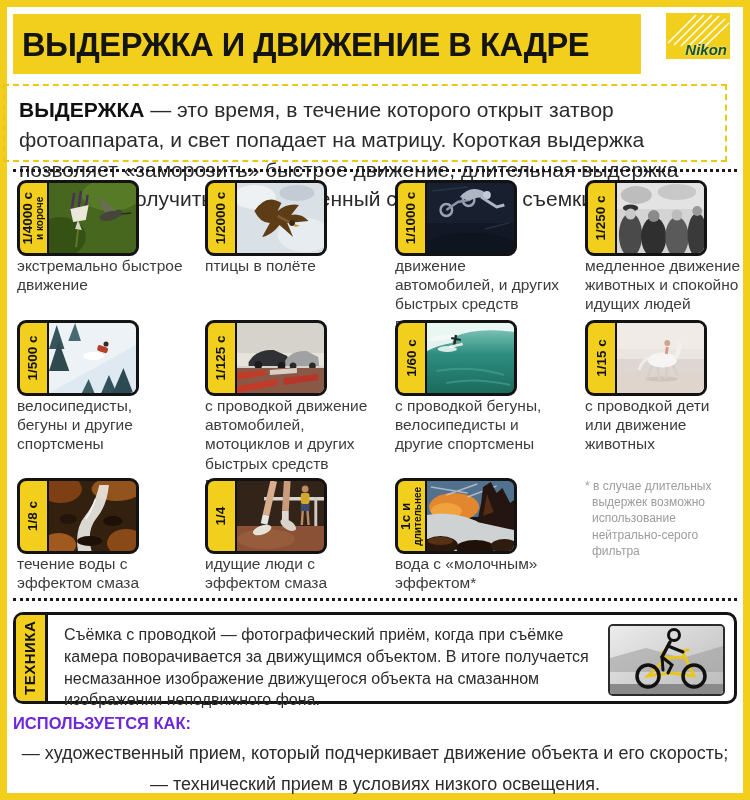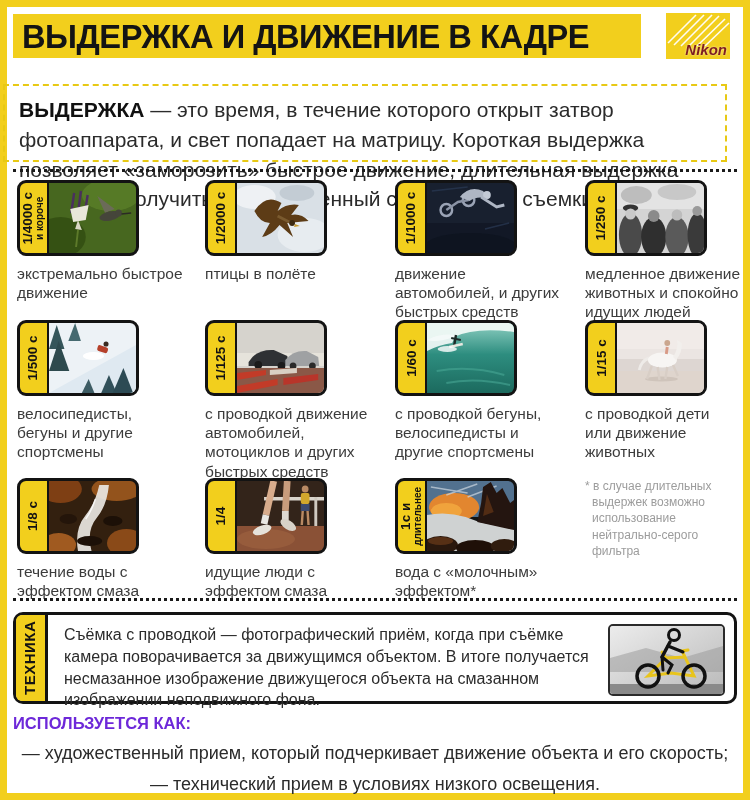--- a/index.html
+++ b/index.html
@@ -8,35 +8,35 @@
   }
   html,body{margin:0;padding:0;}
   body{font-family:"Liberation Sans", sans-serif; background:#fff;}
   .page{
     position:relative; width:750px; height:800px; background:#fff;
     box-shadow: inset 0 0 0 7px var(--y);
     overflow:hidden;
   }
   
   .title-band{
-    position:absolute; left:13px; top:14px; width:628px; height:44px;
+    position:absolute; left:13px; top:14px; width:628px; height:60px;
     background:var(--y); display:flex; align-items:center; padding-left:9px; box-sizing:border-box;
   }
   .title-band h1{
     margin:0; font-size:34px; font-weight:bold; color:var(--ink);
     white-space:nowrap; letter-spacing:-0.5px;
     transform:scaleX(0.96); transform-origin:left center;
   }
   .nikon{
     position:absolute; left:666px; top:13px; width:64px; height:46px; background:var(--y);
   }
   .nikon svg{position:absolute; left:0; top:0; display:block;}
   .nikon .brand{
     position:absolute; right:3px; bottom:1px; font-size:15px; font-weight:bold; font-style:italic;
-    color:#7f1d1d; text-shadow:0 0 2px rgba(255,255,255,.8);
+    color:#14532d; text-shadow:0 0 2px rgba(255,255,255,.8);
   }
   
   .intro{
     position:absolute; left:3px; top:84px; width:724px; height:78px; box-sizing:border-box;
     border:2px dashed #E8C914; padding:9px 14px 0 14px;
     font-size:21px; line-height:1.42; color:#2b2b2b;
   }
   .intro b{color:#111;}
   .sep{position:absolute; left:13px; width:724px; height:0;}
   .sep1{top:169px; border-top:3px dotted #1b1b1b;}
@@ -56,21 +56,21 @@
     width:27px; flex:none; background:var(--y); position:relative;
     border-right:2px solid #131313;
   }
   .rot{position:absolute; left:0; top:0; right:0; bottom:0; display:flex; align-items:center; justify-content:center;}
   .rot-in{transform:rotate(-90deg); text-align:center; line-height:1.05;}
   .rot-in .s1{display:block; font-size:13.5px; font-weight:bold; color:#131313; white-space:nowrap;}
   .rot-in .s2{display:block; font-size:10px; font-weight:bold; color:#131313; white-space:nowrap;}
   .photo{flex:1; position:relative; overflow:hidden;}
   .photo svg{display:block; width:100%; height:100%;}
   .caption{
-    margin-top:8px; width:172px; font-size:15.5px; line-height:1.24; color:#3c3c3c;
+    width:172px; font-size:15.5px; line-height:1.24; color:#3c3c3c;
   }
   .caption.narrow{width:150px;}
   .footnote{
     width:140px; padding-left:7px; text-indent:-7px;
     font-size:12px; line-height:1.35; color:#9c9c9c;
   }
   
   .tech{
     position:absolute; left:13px; top:612px; width:724px; height:92px; box-sizing:border-box;
     border:3px solid #131313; border-radius:10px; background:#fff; display:flex;

